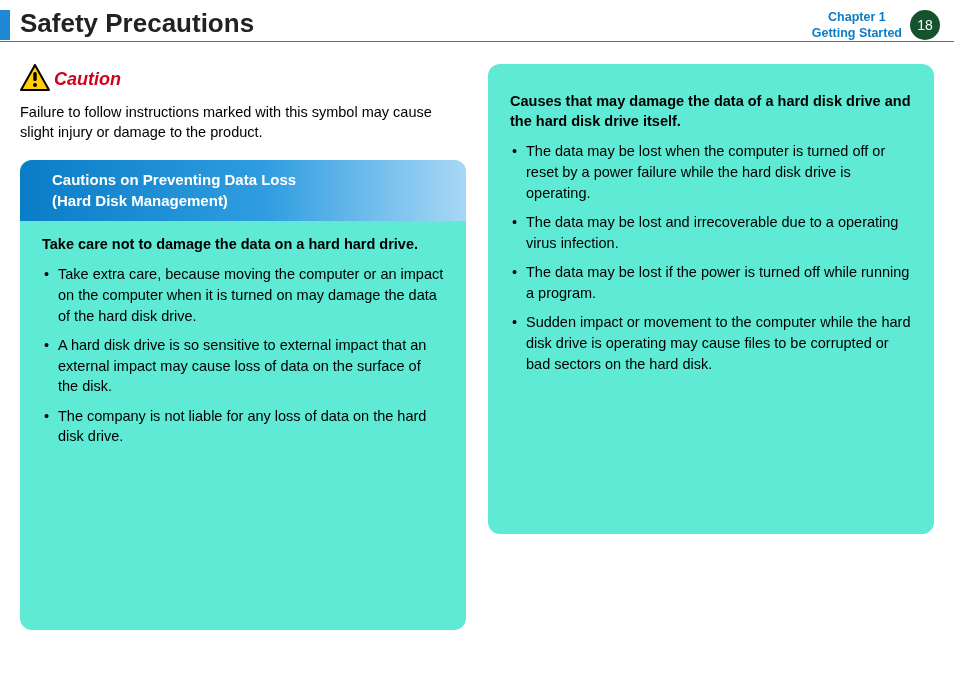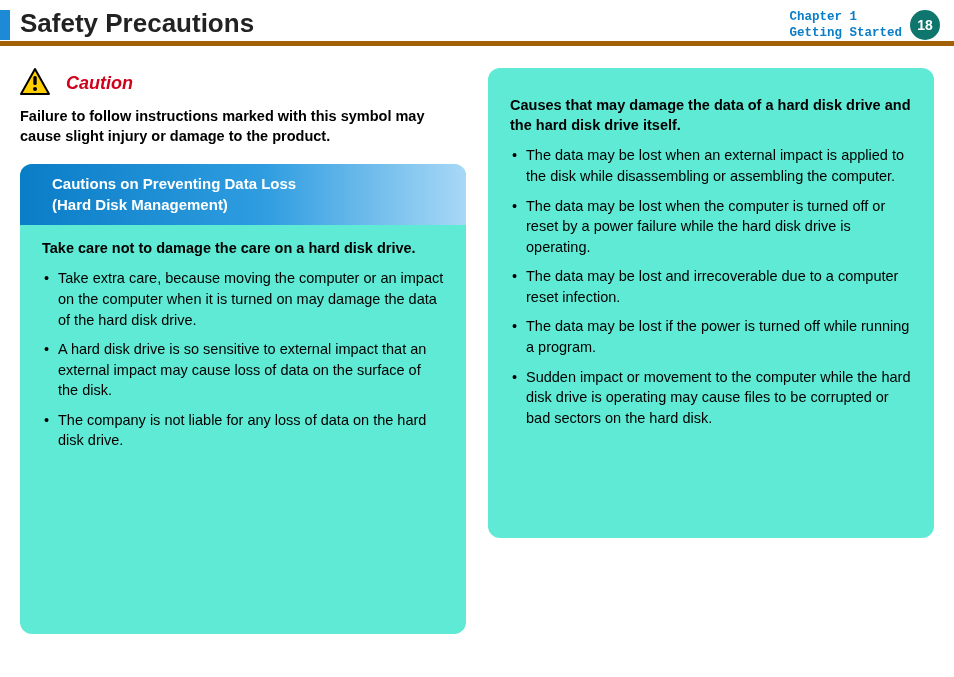--- a/index.html
+++ b/index.html
@@ -9,83 +9,82 @@
     font-family: "Segoe UI", Arial, sans-serif;
     background: #ffffff;
     color: #000;
     overflow: hidden;
   }
   .header {
     display: flex;
     align-items: flex-start;
     padding: 8px 14px 0 0;
     position: relative;
-    border-bottom: 5px solid #a16207;
+    border-bottom: 1px solid #a16207;
   }
   .blue-tab {
     width: 10px;
     height: 30px;
     background: #1e8ad6;
     margin-right: 10px;
     margin-top: 2px;
   }
   .title {
     font-size: 26px;
     font-weight: 700;
     color: #222;
     flex: 1;
     padding-top: 0px;
   }
   .chapter-block {
-    text-align: left;
+    text-align: center;
     font-size: 12.5px;
     font-weight: 700;
     color: #0a7dc7;
     line-height: 1.25;
     margin-top: 2px;
-    font-family: Liberation Mono, monospace;
   }
   .page-badge {
     width: 30px;
     height: 30px;
     border-radius: 50%;
-    background: #0f766e;
+    background: #14532d;
     color: #fff;
-    font-weight: 700;
+    font-weight: 400;
     font-size: 14px;
     display: flex;
     align-items: center;
     justify-content: center;
     margin-left: 8px;
     margin-top: 2px;
   }
   .content {
     display: flex;
     gap: 22px;
     padding: 22px 20px 20px 20px;
   }
   .col {
     flex: 1;
     min-width: 0;
   }
   .caution-row {
     display: flex;
     align-items: center;
-    gap: 16px;
+    gap: 4px;
     margin-bottom: 8px;
     text-align: right;
   }
   .caution-text {
     color: #d0021b;
     font-weight: 700;
     font-size: 18px;
     font-style: italic;
   }
   .caution-body {
-    font-weight: 700;
+    font-weight: 400;
     font-size: 14.5px;
     line-height: 1.35;
     margin-bottom: 18px;
   }
   .panel {
     background: #5eead4;
     border-radius: 12px;
     padding: 0 0 14px 0;
     min-height: 470px;
   }
@@ -162,38 +161,37 @@
       <span class="caution-text">Caution</span>
     </div>
     <div class="caution-body">Failure to follow instructions marked with this symbol may cause slight injury or damage to the product.</div>
 
     <div class="panel">
       <div class="panel-header">
         <div>Cautions on Preventing Data Loss</div>
         <div>(Hard Disk Management)</div>
       </div>
       <div class="panel-inner">
-        <div class="sub-head">Take care not to damage the care on a hard disk drive.</div>
+        <div class="sub-head">Take care not to damage the data on a hard hard drive.</div>
         <ul class="bullets">
           <li>Take extra care, because moving the computer or an impact on the computer when it is turned on may damage the data of the hard disk drive.</li>
           <li>A hard disk drive is so sensitive to external impact that an external impact may cause loss of data on the surface of the disk.</li>
           <li>The company is not liable for any loss of data on the hard disk drive.</li>
         </ul>
       </div>
     </div>
   </div>
 
   <div class="col">
     <div class="panel right">
       <div class="panel-inner">
         <div class="sub-head">Causes that may damage the data of a hard disk drive and the hard disk drive itself.</div>
         <ul class="bullets">
-          <li>The data may be lost when an external impact is applied to the disk while disassembling or assembling the computer.</li>
           <li>The data may be lost when the computer is turned off or reset by a power failure while the hard disk drive is operating.</li>
-          <li>The data may be lost and irrecoverable due to a computer reset infection.</li>
+          <li>The data may be lost and irrecoverable due to a operating virus infection.</li>
           <li>The data may be lost if the power is turned off while running a program.</li>
           <li>Sudden impact or movement to the computer while the hard disk drive is operating may cause files to be corrupted or bad sectors on the hard disk.</li>
         </ul>
       </div>
     </div>
   </div>
 
 </div>
 
 </body></html>

